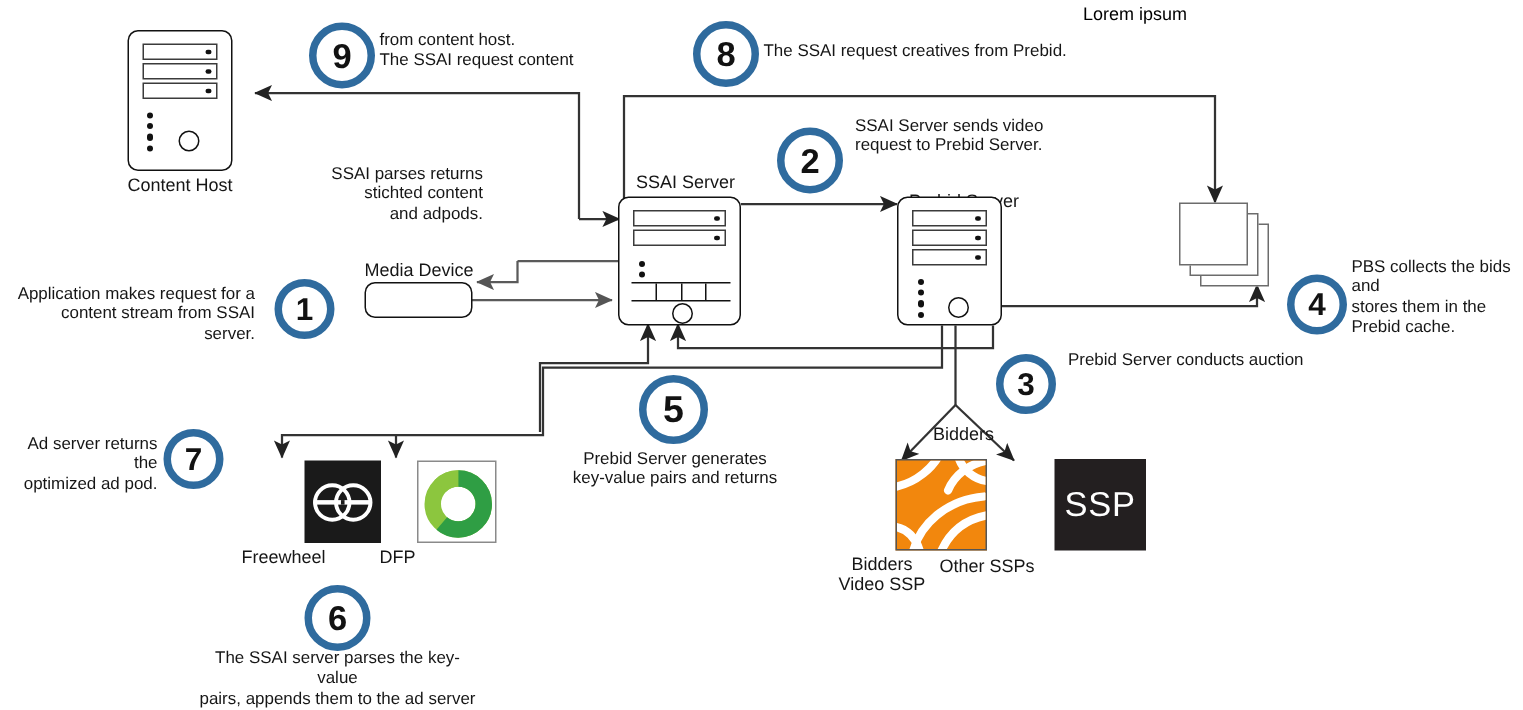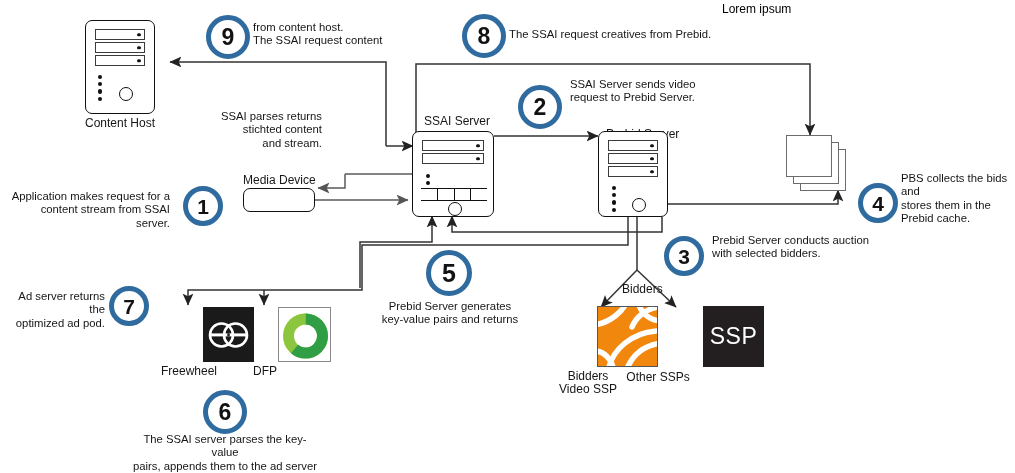--- a/index.html
+++ b/index.html
@@ -229,21 +229,20 @@
 
   <div class="badge b44" style="left:518px;top:85px;">2</div>
   <div class="cap" style="left:570px;top:78px;width:200px;">
     <div>SSAI Server sends video</div>
     <div>request to Prebid Server.</div>
   </div>
 
   <div class="badge b40" style="left:664px;top:236px;">3</div>
   <div class="cap" style="left:712px;top:234px;width:200px;">
     <div>Prebid Server conducts auction</div>
-    <div>with selected bidders.</div>
   </div>
 
   <div class="badge b40" style="left:858px;top:183px;">4</div>
   <div class="cap" style="left:901px;top:172px;width:120px;">
     <div>PBS collects the bids and</div>
     <div>stores them in the</div>
     <div>Prebid cache.</div>
   </div>
 
   <div class="badge b46" style="left:426px;top:250px;">5</div>
@@ -272,16 +271,16 @@
 
   <div class="badge b44" style="left:206px;top:15px;">9</div>
   <div class="cap" style="left:253px;top:21px;width:180px;">
     <div>from content host.</div>
     <div>The SSAI request content</div>
   </div>
 
   <div class="cap r" style="left:190px;top:110px;width:132px;">
     <div>SSAI parses returns</div>
     <div>stichted  content</div>
-    <div>and stream.</div>
+    <div>and adpods.</div>
   </div>
 
 </div>
 
 </body></html>

